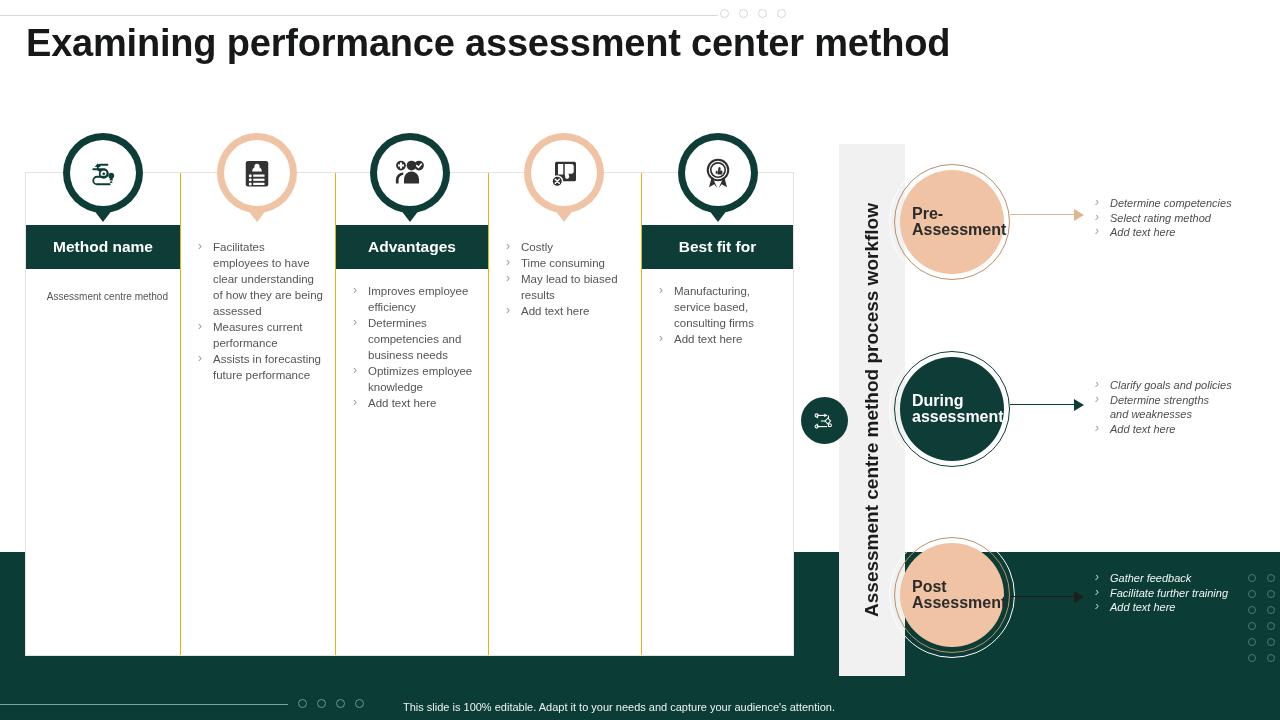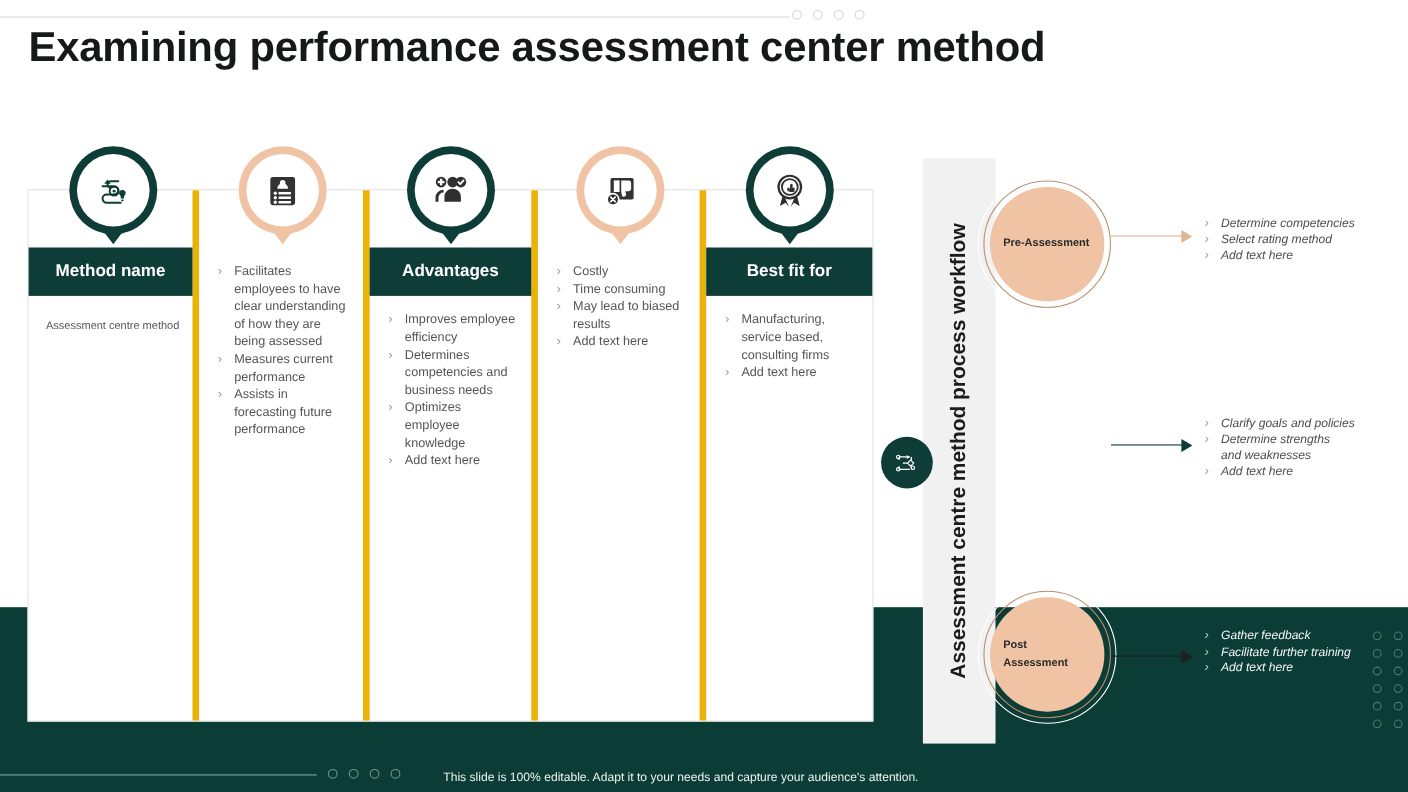--- a/index.html
+++ b/index.html
@@ -52,21 +52,21 @@
     position:absolute; left:403px; top:701px;
     font-size:11px; color:#eef3f2; white-space:nowrap;
   }
 
   
   .table {
     position:absolute; left:25px; top:172px; width:769px; height:484px;
     background:#ffffff; border:1px solid #e3e3e3;
     display:flex;
   }
-  .col { flex:0 0 auto; border-right:6px solid #eab308; position:relative; }
+  .col { flex:0 0 auto; border-right:1px solid #eab308; position:relative; }
   .col:last-child { border-right:none; }
   .col .top-pad { height:52px; }
   .col .hdr {
     height:44px; display:flex; align-items:center; justify-content:center;
     font-size:15.5px; font-weight:bold;
   }
   .hdr.dark  { background:#0d3d36; color:#ffffff; }
   .hdr.peach { background:#efc3a3; color:#3a3a3a; }
   .col .body { padding:14px 12px 0 12px; }
 
@@ -136,21 +136,21 @@
     position:absolute; left:-6px; top:-6px; width:116px; height:116px;
     border-radius:50%; border:1px solid #b9906d;
   }
   .wf .outring.dk { border-color:#0d3d36; }
   .wf .outring2 {
     position:absolute; left:-11px; top:-11px; width:126px; height:126px;
     border-radius:50%; border:1px solid #ffffff;
   }
   .wf .clabel {
     position:absolute; left:12px; top:50%; transform:translateY(-50%);
-    font-size:10px; font-weight:bold; line-height:16px; width:82px;
+    font-size:16px; font-weight:bold; line-height:16px; width:82px;
   }
   .wf .clabel.on-peach { color:#2b2b2b; }
   .wf .clabel.on-dark  { color:#ffffff; }
 
   .arrow { position:absolute; height:14px; }
   .arrow .line { position:absolute; left:0; top:6px; height:1.4px; }
   .arrow .head {
     position:absolute; top:1px; width:0; height:0;
     border-top:6px solid transparent; border-bottom:6px solid transparent;
   }
@@ -381,20 +381,26 @@
   <div class="arrow" style="left:1010px; top:208px; width:74px;">
     <div class="line" style="width:66px; background:#e0b691;"></div>
     <div class="head" style="left:64px; border-left:10px solid #e0b691;"></div>
   </div>
   <ul class="wfl" style="left:1092px; top:196px;">
     <li>Determine competencies</li>
     <li>Select rating method</li>
     <li>Add text here</li>
   </ul>
 
+  <div class="wf" style="left:900px; top:357px; width:104px; height:104px;">
+    <div class="outring2"></div>
+    <div class="outring dk"></div>
+    <div class="circ dark"></div>
+    <div class="clabel on-dark">During assessment</div>
+  </div>
   <div class="arrow" style="left:1010px; top:398px; width:74px;">
     <div class="line" style="width:66px; background:#0d3d36;"></div>
     <div class="head" style="left:64px; border-left:10px solid #0d3d36;"></div>
   </div>
   <ul class="wfl" style="left:1092px; top:378px;">
     <li>Clarify goals and policies</li>
     <li style="white-space:normal; width:120px;">Determine strengths and weaknesses</li>
     <li>Add text here</li>
   </ul>
 

